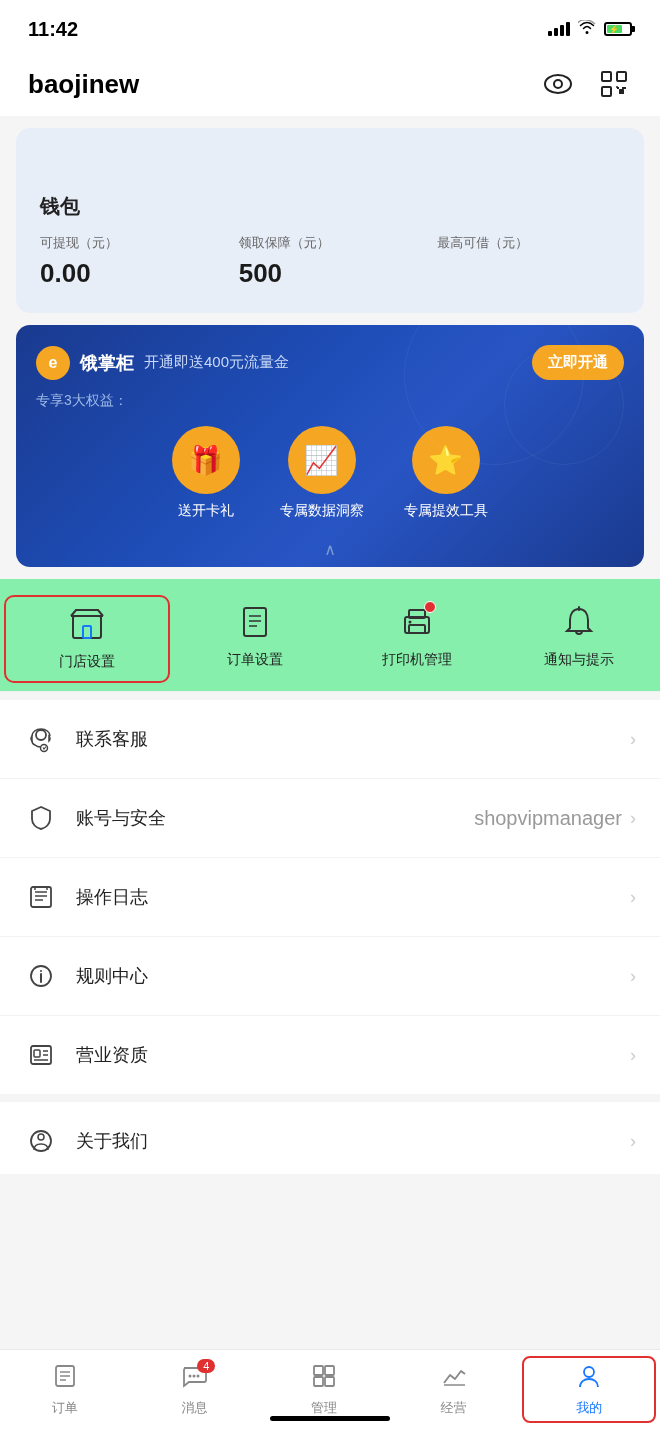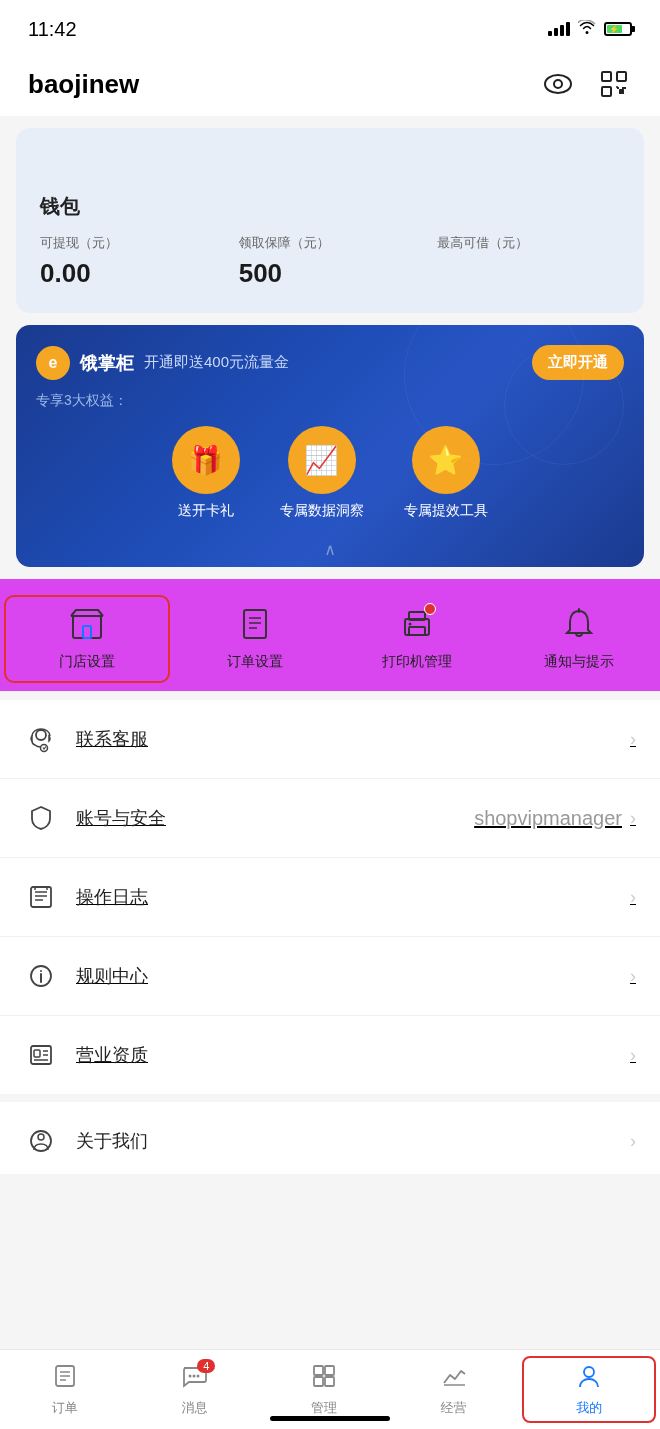--- a/index.html
+++ b/index.html
@@ -17,21 +17,21 @@
     .status-bar {
       background: #fff;
       display: flex;
       justify-content: space-between;
       align-items: center;
       padding: 14px 28px 8px 28px;
       height: 52px;
     }
     .status-time {
       font-size: 20px;
-      font-weight: 400;
+      font-weight: 700;
       color: #000;
     }
     .status-icons {
       display: flex;
       align-items: center;
       gap: 8px;
     }
     .signal-bars { display: flex; align-items: flex-end; gap: 2px; }
     .signal-bars span {
       background: #000;
@@ -205,26 +205,25 @@
     .promo-deco2 {
       position: absolute;
       width: 120px; height: 120px;
       border: 1px solid rgba(255,255,255,0.06);
       border-radius: 50%;
       top: 20px; right: 20px;
     }
 
     
     .quick-actions {
-      background: #d946ef;
+      background: #86efac;
       margin: 0 0 8px 0;
       padding: 16px 0 8px 0;
       display: flex;
       border-bottom: 1px solid #f0f0f0;
-      align-items: center;
     }
     .quick-action-item {
       flex: 1;
       display: flex;
       flex-direction: column;
       align-items: center;
       gap: 8px;
       cursor: pointer;
       padding: 6px 0 10px 0;
       position: relative;
@@ -251,21 +250,20 @@
       width: 10px; height: 10px;
       background: #e03030;
       border-radius: 50%;
       border: 1.5px solid #fff;
     }
 
     
     .menu-section {
       background: #fff;
       margin-bottom: 8px;
-      text-decoration: underline;
     }
     .menu-item {
       display: flex;
       align-items: center;
       padding: 22px 24px;
       border-bottom: 1px solid #f2f2f2;
       cursor: pointer;
       position: relative;
     }
     .menu-item:last-child { border-bottom: none; }

